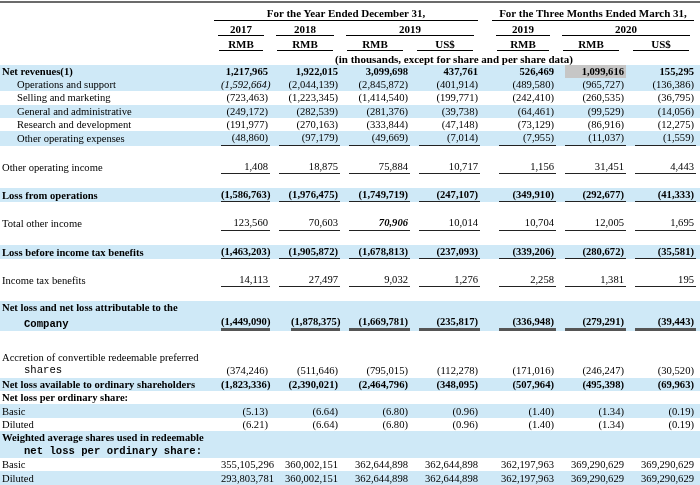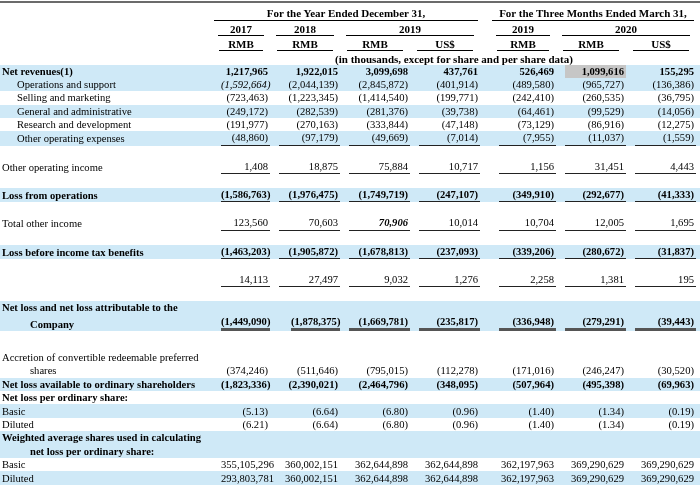--- a/index.html
+++ b/index.html
@@ -24,21 +24,21 @@
   .u1{grid-column:2/3;} .u2{grid-column:3/4;} .u3{grid-column:4/5;} .u4{grid-column:5/6;}
   .u5{grid-column:7/8;} .u6{grid-column:8/9;} .u7{grid-column:9/10;}
   .note{grid-column:2/10;text-align:center;font-weight:bold;font-size:11px;
         padding-top:2px;white-space:nowrap;}
 
   
   .r{min-height:13.4px;align-items:end;}
   .r.bg{background:var(--hl-blue,#cfe9f7);}
   .r.bold{font-weight:bold;}
   .lab{font-size:10.6px;line-height:13.3px;white-space:nowrap;}
-  .ind0{padding-left:2px;} .ind1{padding-left:17px;} .ind2{padding-left:30px;}
+  .ind0{padding-left:2px;} .ind1{padding-left:17px;} .ind2{padding-left:24px;font-family:Liberation Mono, monospace;}
   .num{font-size:10.6px;line-height:13.3px;}
   .val{display:block;text-align:right;margin-left:9px;padding-right:2px;}
   .rs .val{border-bottom:1px solid var(--rule-dark,#222);}
   .rt .val{border-bottom:3px solid var(--rule-thick,#555);}
   .vb{font-weight:bold;font-style:italic;}
   .hl{background:var(--hl-gray,#c6c6c6);}
   .spacer{height:14px;} .spacer.tall{height:20px;}
 </style>
 </head>
 <body>
@@ -308,25 +308,26 @@
         <div class="num" style="grid-column: 5;">
           <span class="val">(237,093)</span>
         </div>
         <div class="num" style="grid-column: 7;">
           <span class="val">(339,206)</span>
         </div>
         <div class="num" style="grid-column: 8;">
           <span class="val">(280,672)</span>
         </div>
         <div class="num" style="grid-column: 9;">
-          <span class="val">(31,837)</span>
+          <span class="val">(35,581)</span>
         </div>
       </div>
       <div class="spacer"></div>
       <div class="g r rs">
+        <div class="lab ind0">Income tax benefits</div>
         <div class="num" style="grid-column: 2;">
           <span class="val">14,113</span>
         </div>
         <div class="num" style="grid-column: 3;">
           <span class="val">27,497</span>
         </div>
         <div class="num" style="grid-column: 4;">
           <span class="val">9,032</span>
         </div>
         <div class="num" style="grid-column: 5;">
@@ -467,21 +468,21 @@
           <span class="val">(1.40)</span>
         </div>
         <div class="num" style="grid-column: 8;">
           <span class="val">(1.34)</span>
         </div>
         <div class="num" style="grid-column: 9;">
           <span class="val">(0.19)</span>
         </div>
       </div>
       <div class="g r bg bold">
-        <div class="lab ind0">Weighted average shares used in calculating</div>
+        <div class="lab ind0">Weighted average shares used in redeemable</div>
       </div>
       <div class="g r bg bold">
         <div class="lab ind2">net loss per ordinary share:</div>
       </div>
       <div class="g r">
         <div class="lab ind0">Basic</div>
         <div class="num" style="grid-column: 2;">
           <span class="val">355,105,296</span>
         </div>
         <div class="num" style="grid-column: 3;">

